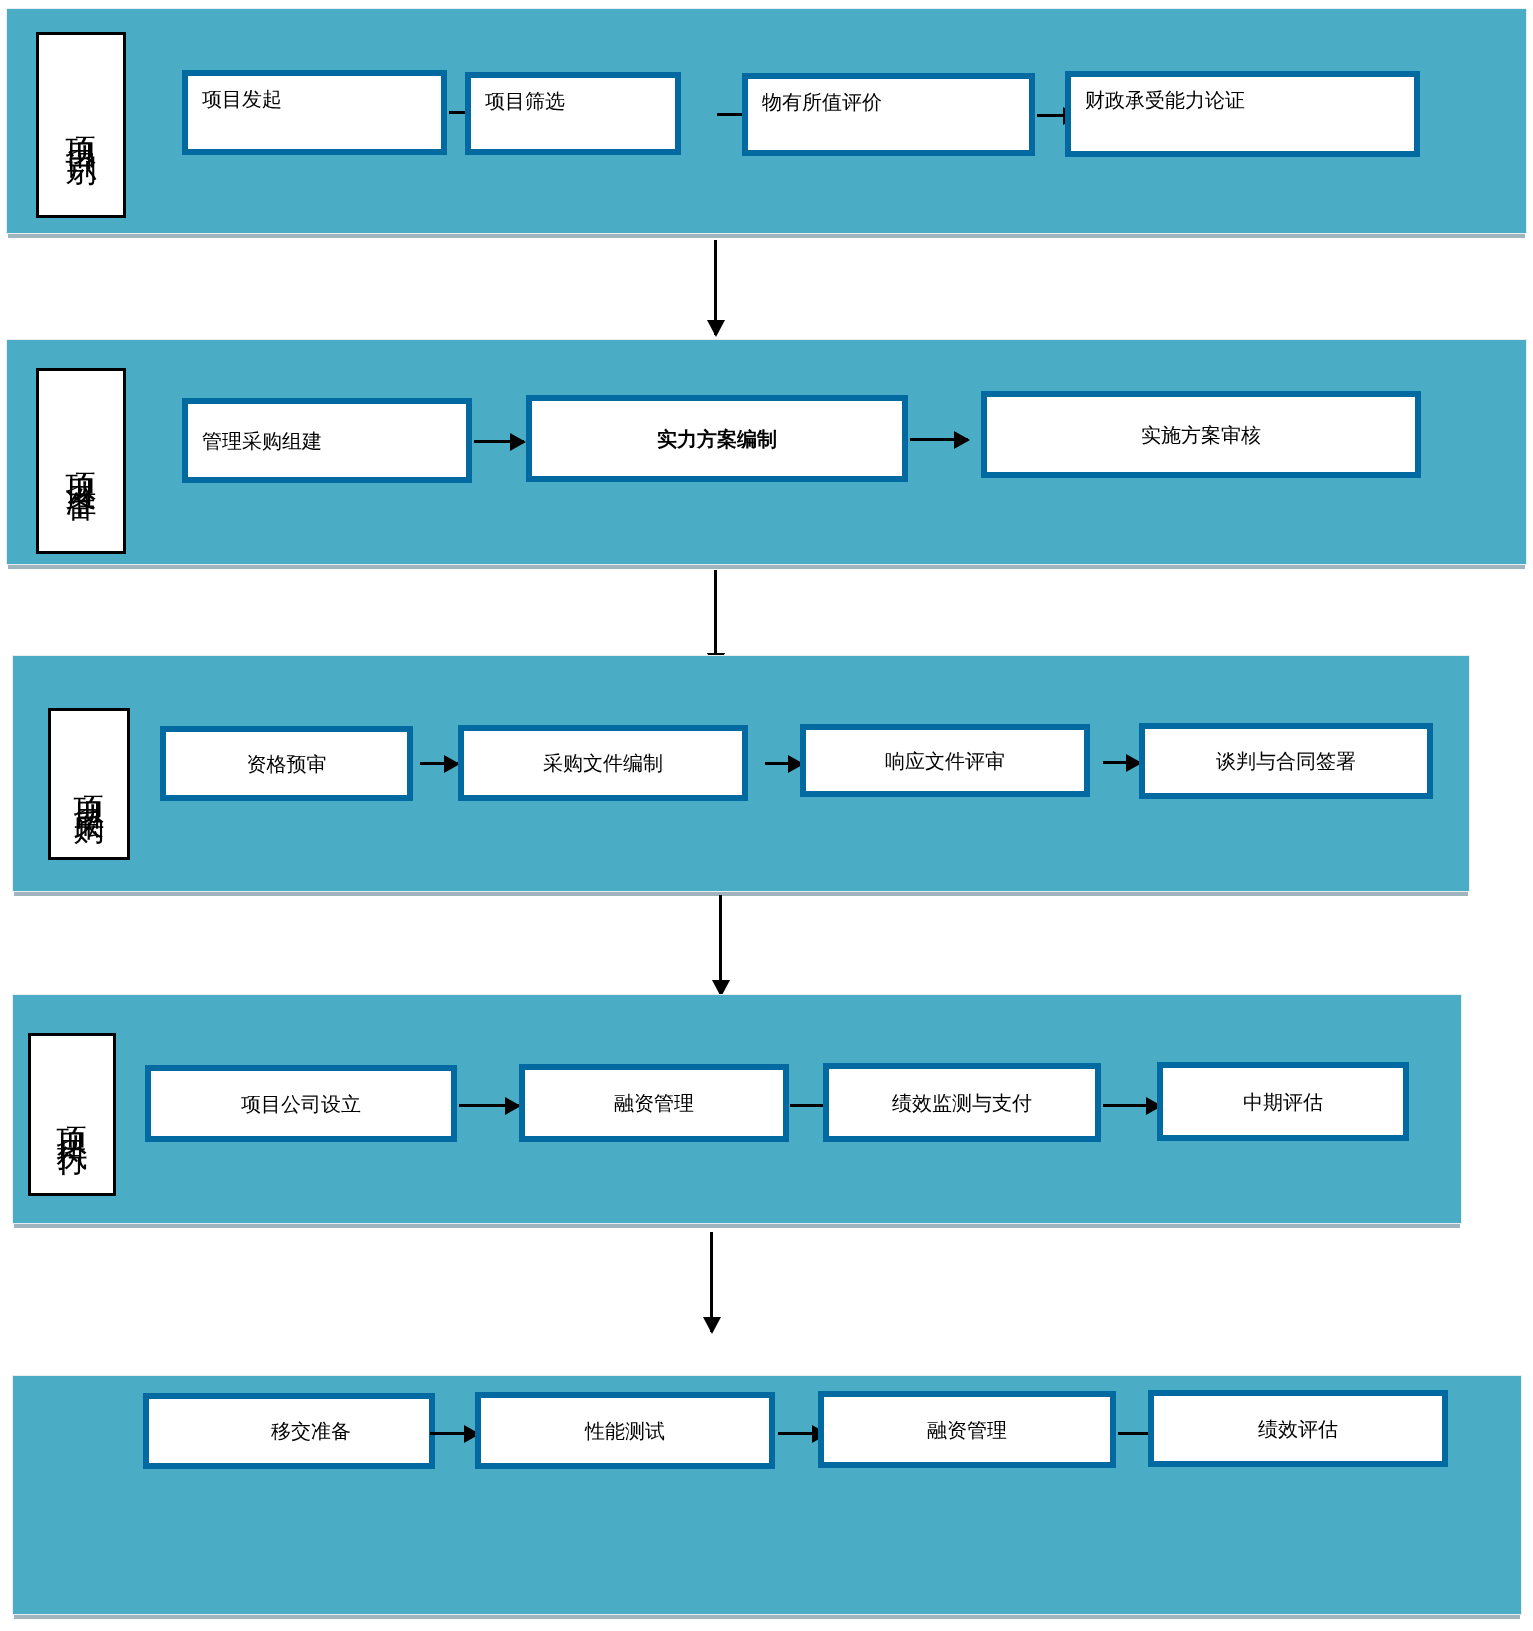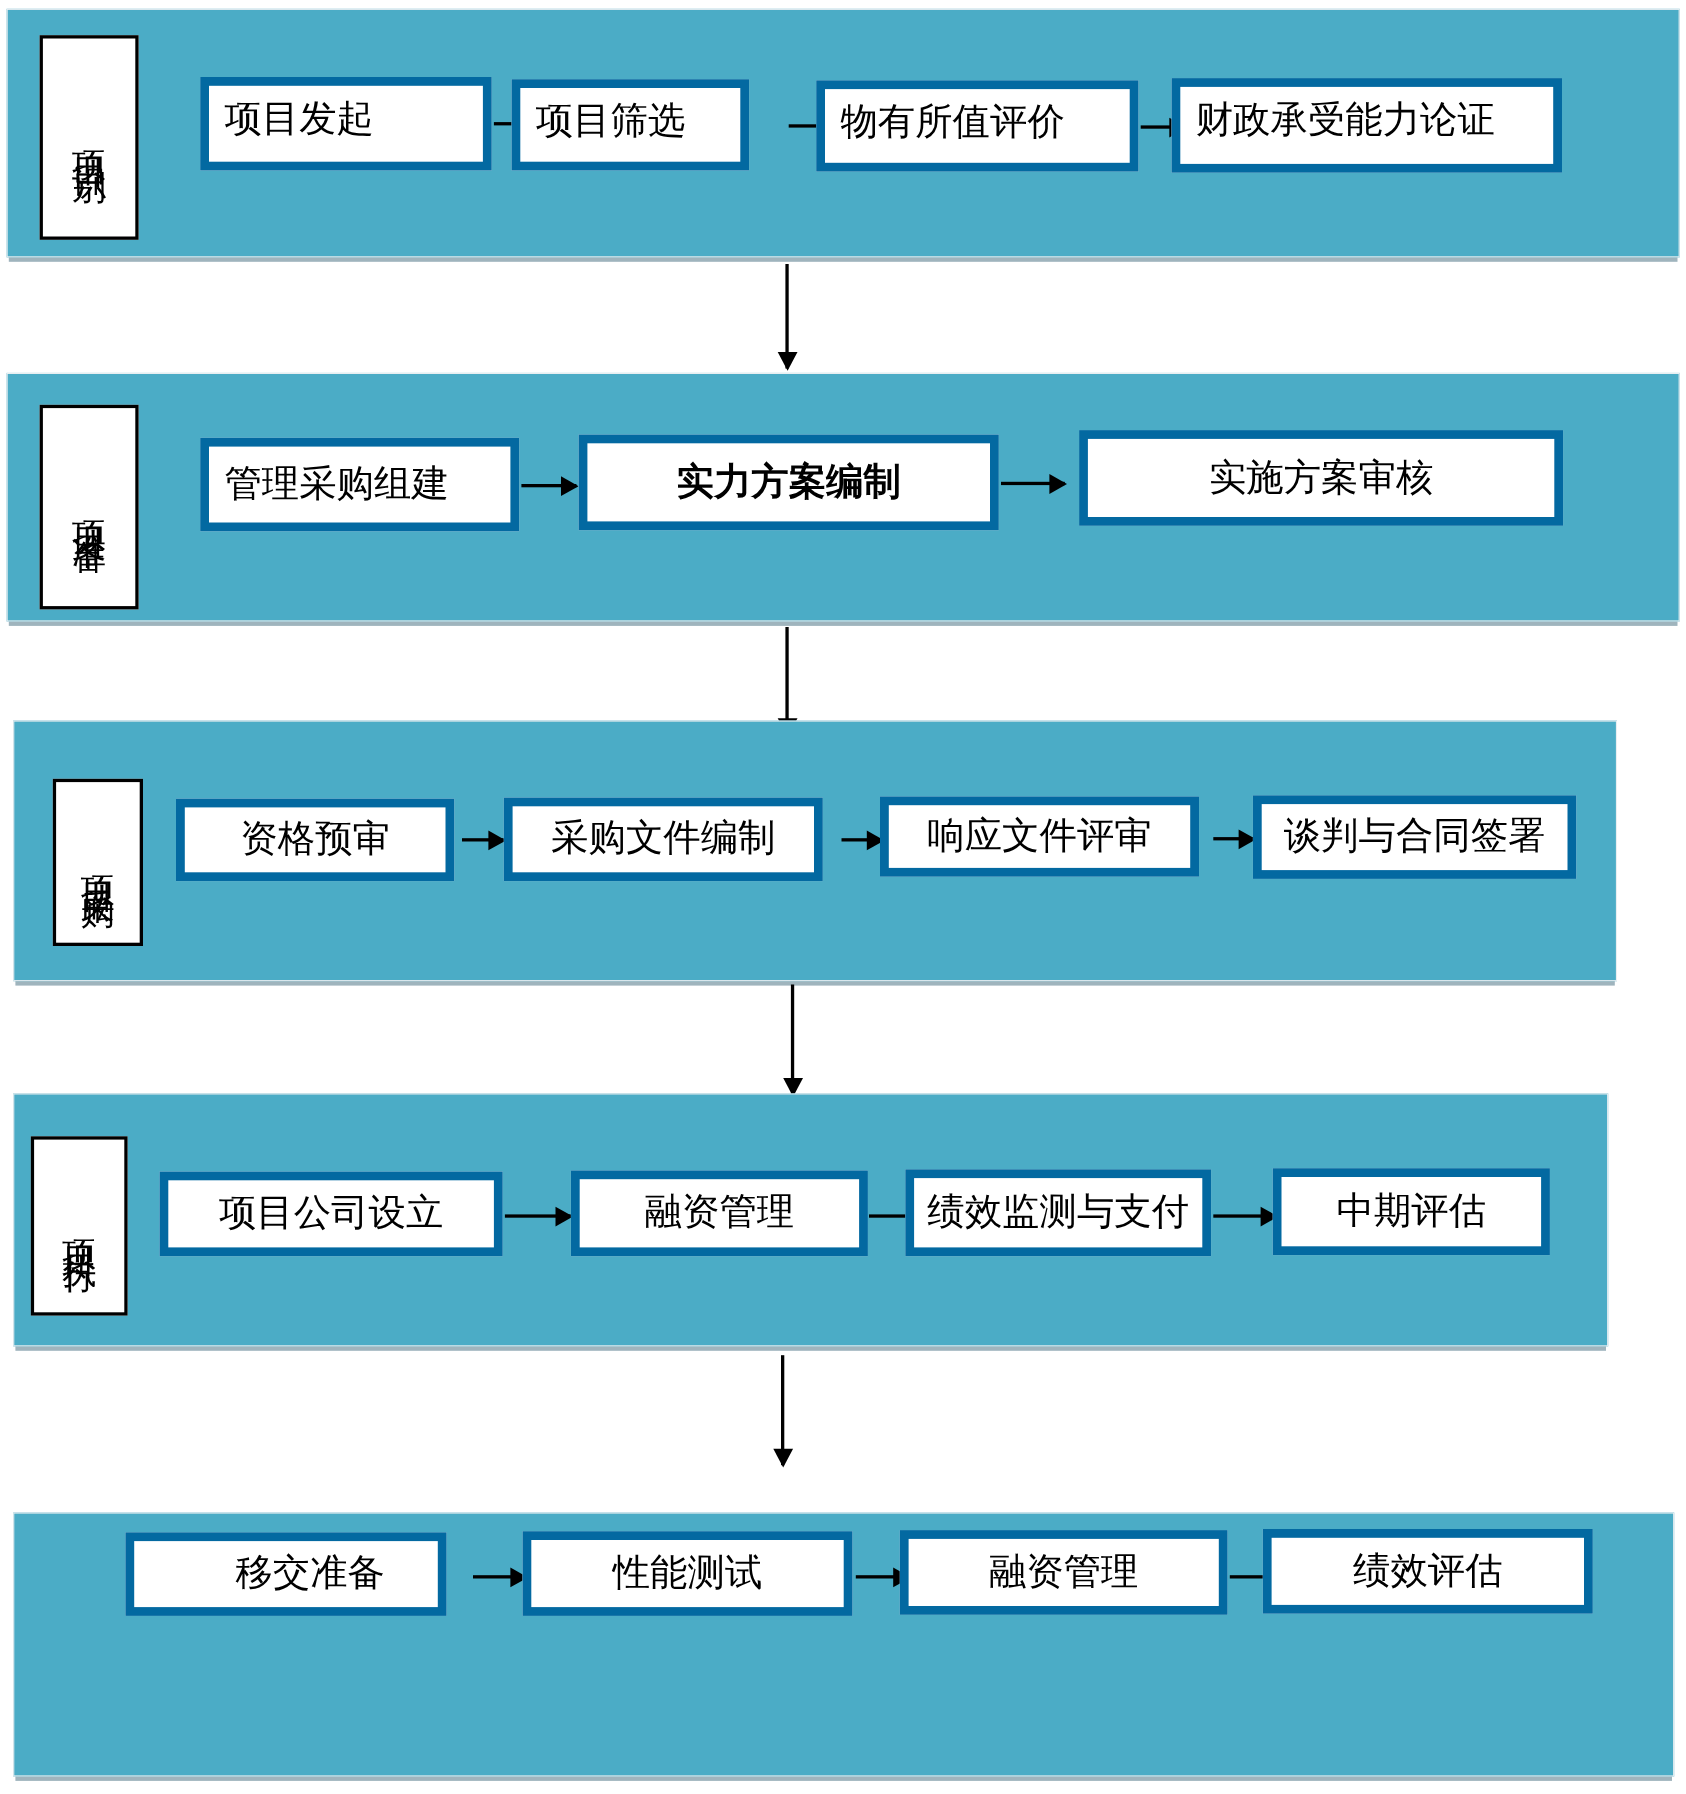--- a/index.html
+++ b/index.html
@@ -43,26 +43,26 @@
     font-size: 31px;
     line-height: 1;
     color: #000000;
     white-space: nowrap;
   }
 
   
   .step {
     position: absolute;
     background: #ffffff;
-    border: 8px solid #0369a1;
+    border: 6px solid #0369a1;
     box-sizing: border-box;
     display: flex;
     align-items: center;
     justify-content: center;
-    font-size: 34px;
+    font-size: 20px;
     line-height: 1.1;
     color: #000000;
     white-space: nowrap;
     text-align: right;
   }
   .step.align-top {
     align-items: flex-start;
     padding-top: 12px;
   }
   .step.align-left {
@@ -173,21 +173,21 @@
 
   <div class="step" style="left:823px; top:1063px; width:278px; height:79px;">绩效监测与支付</div>
   <div class="arrow-h" style="left:1103px; top:1104px; width:57px;"></div>
 
   <div class="step" style="left:1157px; top:1062px; width:252px; height:79px;">中期评估</div>
 
   <div class="arrow-v" style="left:710px; top:1232px; height:100px;"></div>
 
   <div class="stage" style="left:12px; top:1375px; width:1510px; height:240px;"></div>
 
-  <div class="step" style="left:114px; top:1393px; width:292px; height:76px;padding-left:44px;">移交准备</div>
+  <div class="step" style="left:143px; top:1393px; width:292px; height:76px;padding-left:44px;">移交准备</div>
   <div class="arrow-h" style="left:430px; top:1432px; width:48px;"></div>
 
   <div class="step" style="left:475px; top:1392px; width:300px; height:77px;">性能测试</div>
   <div class="arrow-h" style="left:778px; top:1432px; width:48px;"></div>
 
   <div class="step" style="left:818px; top:1391px; width:298px; height:77px;">融资管理</div>
   <div class="arrow-h" style="left:1118px; top:1432px; width:48px;"></div>
 
   <div class="step" style="left:1148px; top:1390px; width:300px; height:77px;">绩效评估</div>
 

